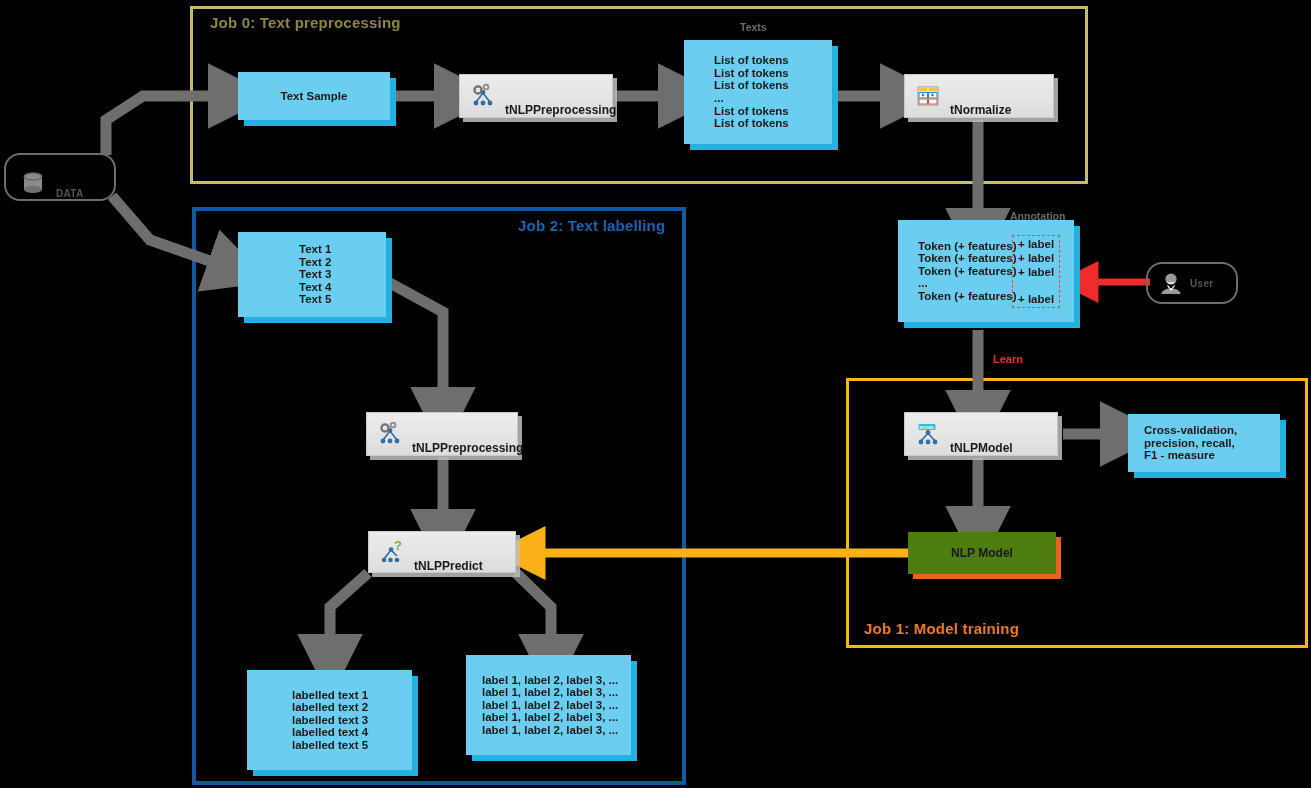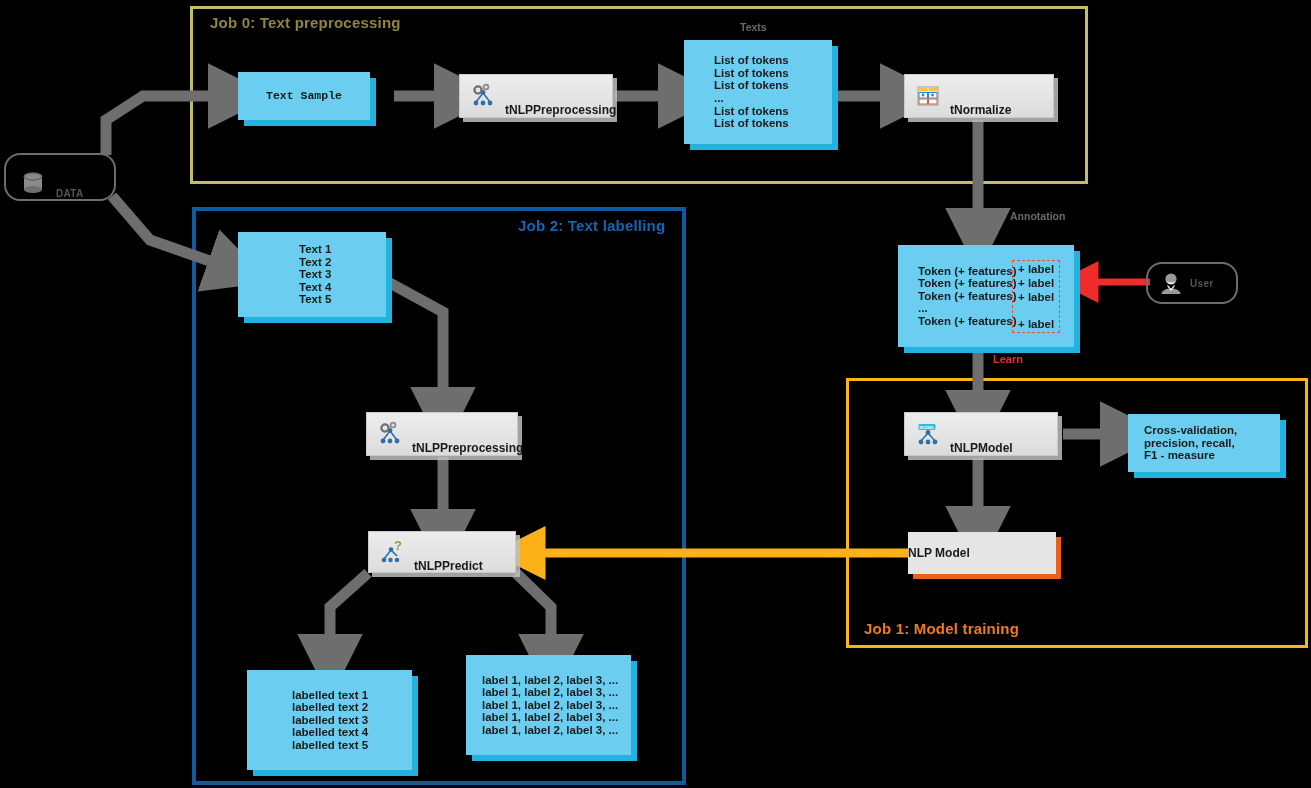--- a/index.html
+++ b/index.html
@@ -22,22 +22,22 @@
 
   
   .cbox{position:absolute;box-sizing:border-box;
         background:linear-gradient(180deg,#ececec 0%,#e4e4e4 55%,#dcdcdc 100%);
         border:1px solid #c9c9c9;box-shadow:4px 4px 0 0 rgba(190,190,190,.85);
         display:flex;align-items:center;}
   .cbox .clabel{font-size:12px;color:#1a1a1a;font-weight:bold;white-space:nowrap;margin-top:28px;}
   .cbox .cicon{width:26px;height:26px;margin:0 9px 0 10px;flex:0 0 26px;position:relative;}
 
   
-  .obox{position:absolute;box-sizing:border-box;background:#e5e5e5;
-        box-shadow:5px 5px 0 0 #e8621c;display:flex;align-items:center;}
+  .obox{position:absolute;box-sizing:border-box;background:#4d7c0f;
+        box-shadow:5px 5px 0 0 #e8621c;display:flex;align-items:center;justify-content:center;}
   .obox .olabel{font-size:12px;font-weight:bold;color:#1a1a1a;}
 
   
   .pill{position:absolute;box-sizing:border-box;border:2.5px solid #6d6d6d;
         border-radius:16px;background:transparent;display:flex;align-items:center;}
   .pill .plabel{font-size:10px;color:#555;font-weight:bold;letter-spacing:.3px;}
 
   
   #arrows{position:absolute;left:0;top:0;width:1311px;height:788px;pointer-events:none;}
 
@@ -111,21 +111,21 @@
       <svg viewBox="0 0 30 30" width="30" height="30">
         <ellipse cx="15" cy="7.5" rx="9" ry="3.6" fill="#8a8a8a"></ellipse>
         <rect x="6" y="7.5" width="18" height="13" fill="#8a8a8a"></rect>
         <ellipse cx="15" cy="20.5" rx="9" ry="3.6" fill="#6f6f6f"></ellipse>
         <ellipse cx="15" cy="7.5" rx="9" ry="3.6" fill="none" stroke="#5e5e5e" stroke-width="1.1"></ellipse>
       </svg>
     </span>
     <span class="plabel">DATA</span>
   </div>
 
-  <div class="dbox center" style="left:238px;top:72px;width:132px;height:48px;font-family:Liberation Mono, monospace;">
+  <div class="dbox center" style="left:238px;top:72px;width:152px;height:48px;">
     <div class="lines">
       <div class="ln">Text Sample</div>
     </div>
   </div>
 
   <div class="cbox" style="left:459px;top:74px;width:154px;height:44px;">
     <span class="cicon">
       <svg viewBox="0 0 26 26" width="26" height="26">
         <path d="M6 19 L13 10 L20 19" stroke="#2f6fa8" stroke-width="1.6" fill="none"></path>
         <circle cx="6" cy="20" r="2.4" fill="#2f6fa8"></circle>
@@ -162,21 +162,21 @@
         <rect x="4" y="16" width="8.5" height="5" fill="none" stroke="#d2604a" stroke-width="1"></rect>
         <rect x="13.5" y="16" width="8.5" height="5" fill="none" stroke="#d2604a" stroke-width="1"></rect>
         <circle cx="8" cy="12" r="1.4" fill="#2f86c8"></circle>
         <circle cx="17.5" cy="12" r="1.4" fill="#2f86c8"></circle>
       </svg>
     </span>
     <span class="clabel">tNormalize</span>
   </div>
 
   <div class="cap" style="left:1010px;top:210px;">Annotation</div>
-  <div class="dbox" style="left:898px;top:245px;width:176px;height:102px;">
+  <div class="dbox" style="left:898px;top:220px;width:176px;height:102px;">
     <div class="lines pad" style="padding-left:20px;">
       <div class="ln">Token (+ features)</div>
       <div class="ln">Token (+ features)</div>
       <div class="ln">Token (+ features)</div>
       <div class="ln">...</div>
       <div class="ln">Token (+ features)</div>
     </div>
     <div class="dashbox" style="left:114px;top:15px;width:48px;height:73px;"></div>
     <div style="position:absolute;left:120px;top:18px;width:46px;height:68px;display:flex;flex-direction:column;justify-content:space-between;">
       <div class="ln">+ label</div>

